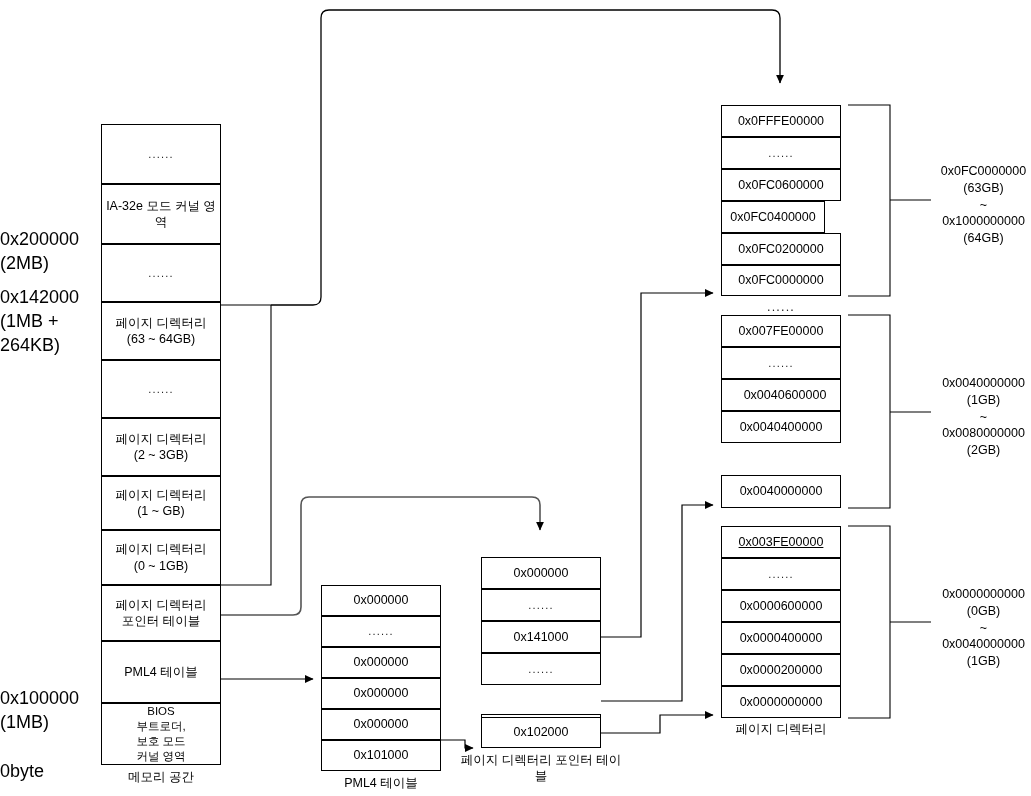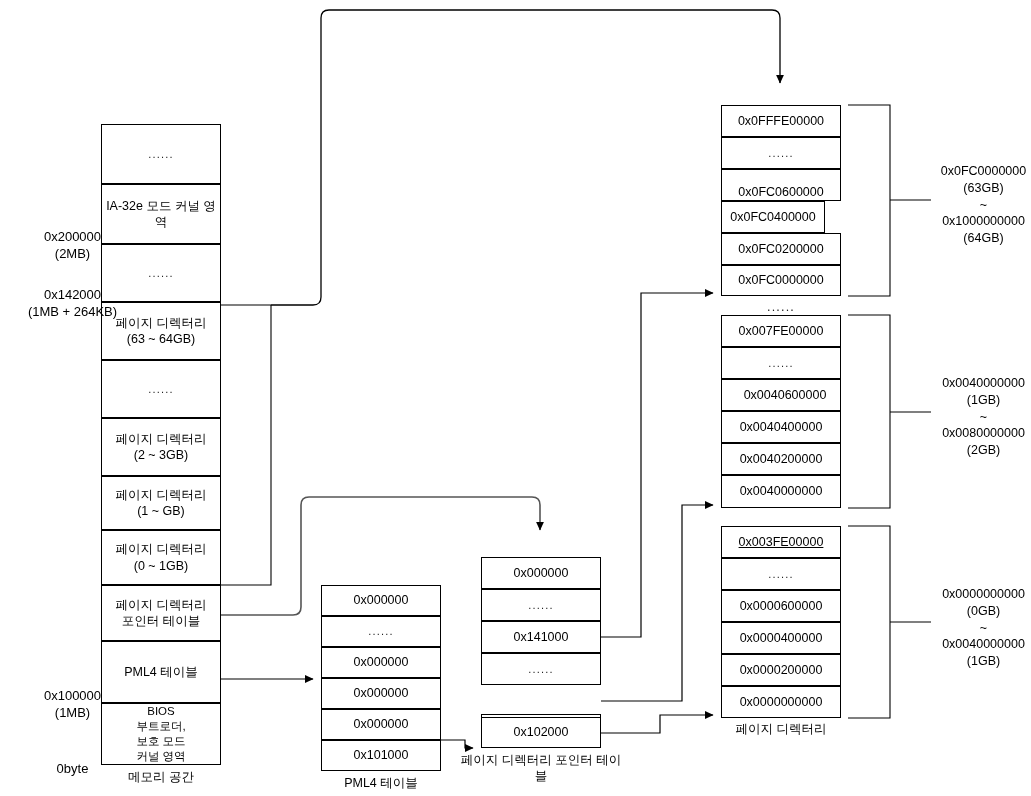--- a/index.html
+++ b/index.html
@@ -52,25 +52,24 @@
   }
   .cap {
     position: absolute;
     font-size: 12.5px;
     text-align: center;
     white-space: pre-line;
     line-height: 1.3;
   }
   .addr-label {
     position: absolute;
-    font-size: 13px;
-    text-align: center;
+    font-size: 18px;
+    text-align: left;
     line-height: 1.32;
     white-space: pre-line;
-    margin-left: 26px;
   }
   .range-label {
     position: absolute;
     font-size: 12.5px;
     text-align: center;
     line-height: 1.34;
     white-space: pre-line;
   }
 </style>
 </head>
@@ -199,21 +198,21 @@
     <span class="cell-label">0x102000</span>
   </div>
   <div class="cap" style="left:459px;top:752px;width:164px;">페이지 디렉터리 포인터 테이블</div>
 
   <div class="box" style="left:721px;top:105px;width:120px;height:32px;">
     <span class="cell-label">0x0FFFE00000</span>
   </div>
   <div class="box" style="left:721px;top:137px;width:120px;height:32px;">
     <span class="cell-label dots">......</span>
   </div>
-  <div class="box" style="left:721px;top:169px;width:120px;height:32px;align-items:flex-end;">
+  <div class="box" style="left:721px;top:169px;width:120px;height:32px;">
     <span class="cell-label">0x0FC0600000</span>
   </div>
   <div class="box" style="left:721px;top:201px;width:104px;height:32px;">
     <span class="cell-label">0x0FC0400000</span>
   </div>
   <div class="box" style="left:721px;top:233px;width:120px;height:32px;">
     <span class="cell-label">0x0FC0200000</span>
   </div>
   <div class="box" style="left:721px;top:265px;width:120px;height:31px;">
     <span class="cell-label">0x0FC0000000</span>
@@ -230,23 +229,20 @@
   </div>
   <div class="box" style="left:721px;top:347px;width:120px;height:32px;">
     <span class="cell-label dots">......</span>
   </div>
   <div class="box" style="left:721px;top:379px;width:120px;height:32px;padding-left:8px;">
     <span class="cell-label">0x0040600000</span>
   </div>
   <div class="box" style="left:721px;top:411px;width:120px;height:32px;">
     <span class="cell-label">0x0040400000</span>
   </div>
-  <div class="box" style="left:721px;top:443px;width:120px;height:32px;">
-    <span class="cell-label">0x0040200000</span>
-  </div>
   <div class="box" style="left:721px;top:475px;width:120px;height:33px;">
     <span class="cell-label">0x0040000000</span>
   </div>
   <div class="range-label" style="left:936px;top:375px;width:95px;">0x0040000000
 (1GB)
 ~
 0x0080000000
 (2GB)</div>
 
   <div class="box" style="left:721px;top:526px;width:120px;height:32px;text-decoration:underline;">

